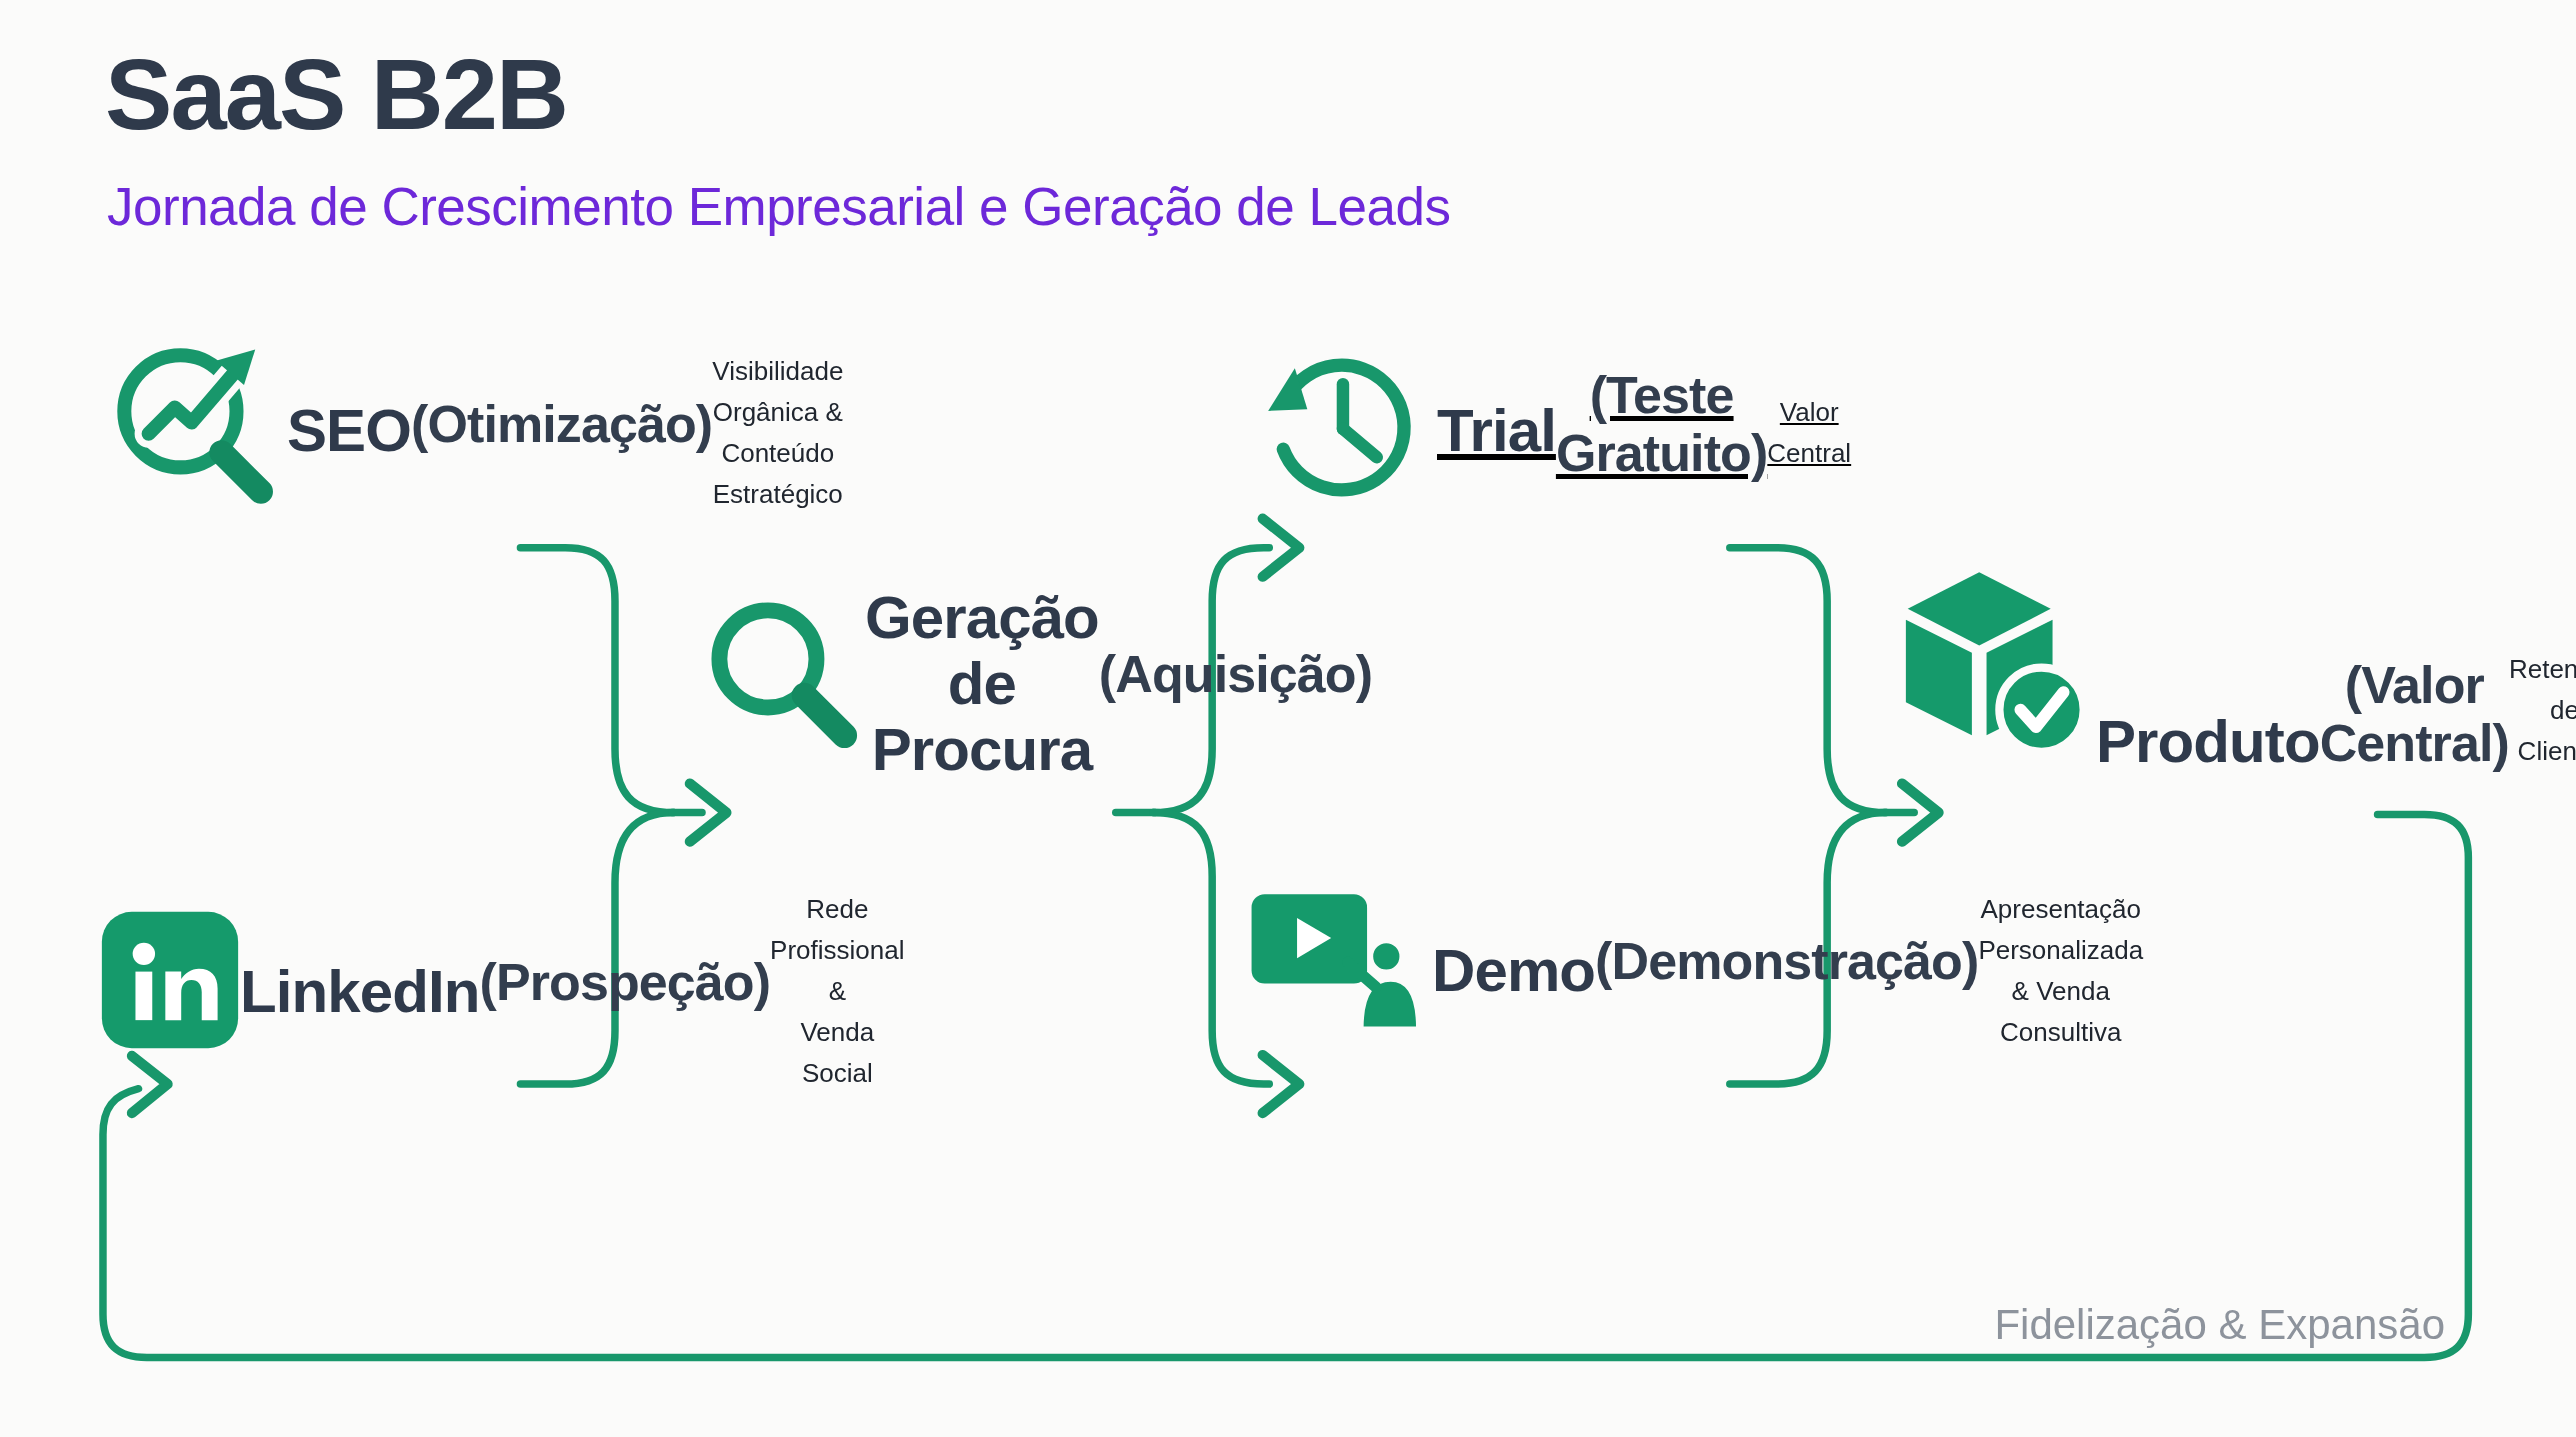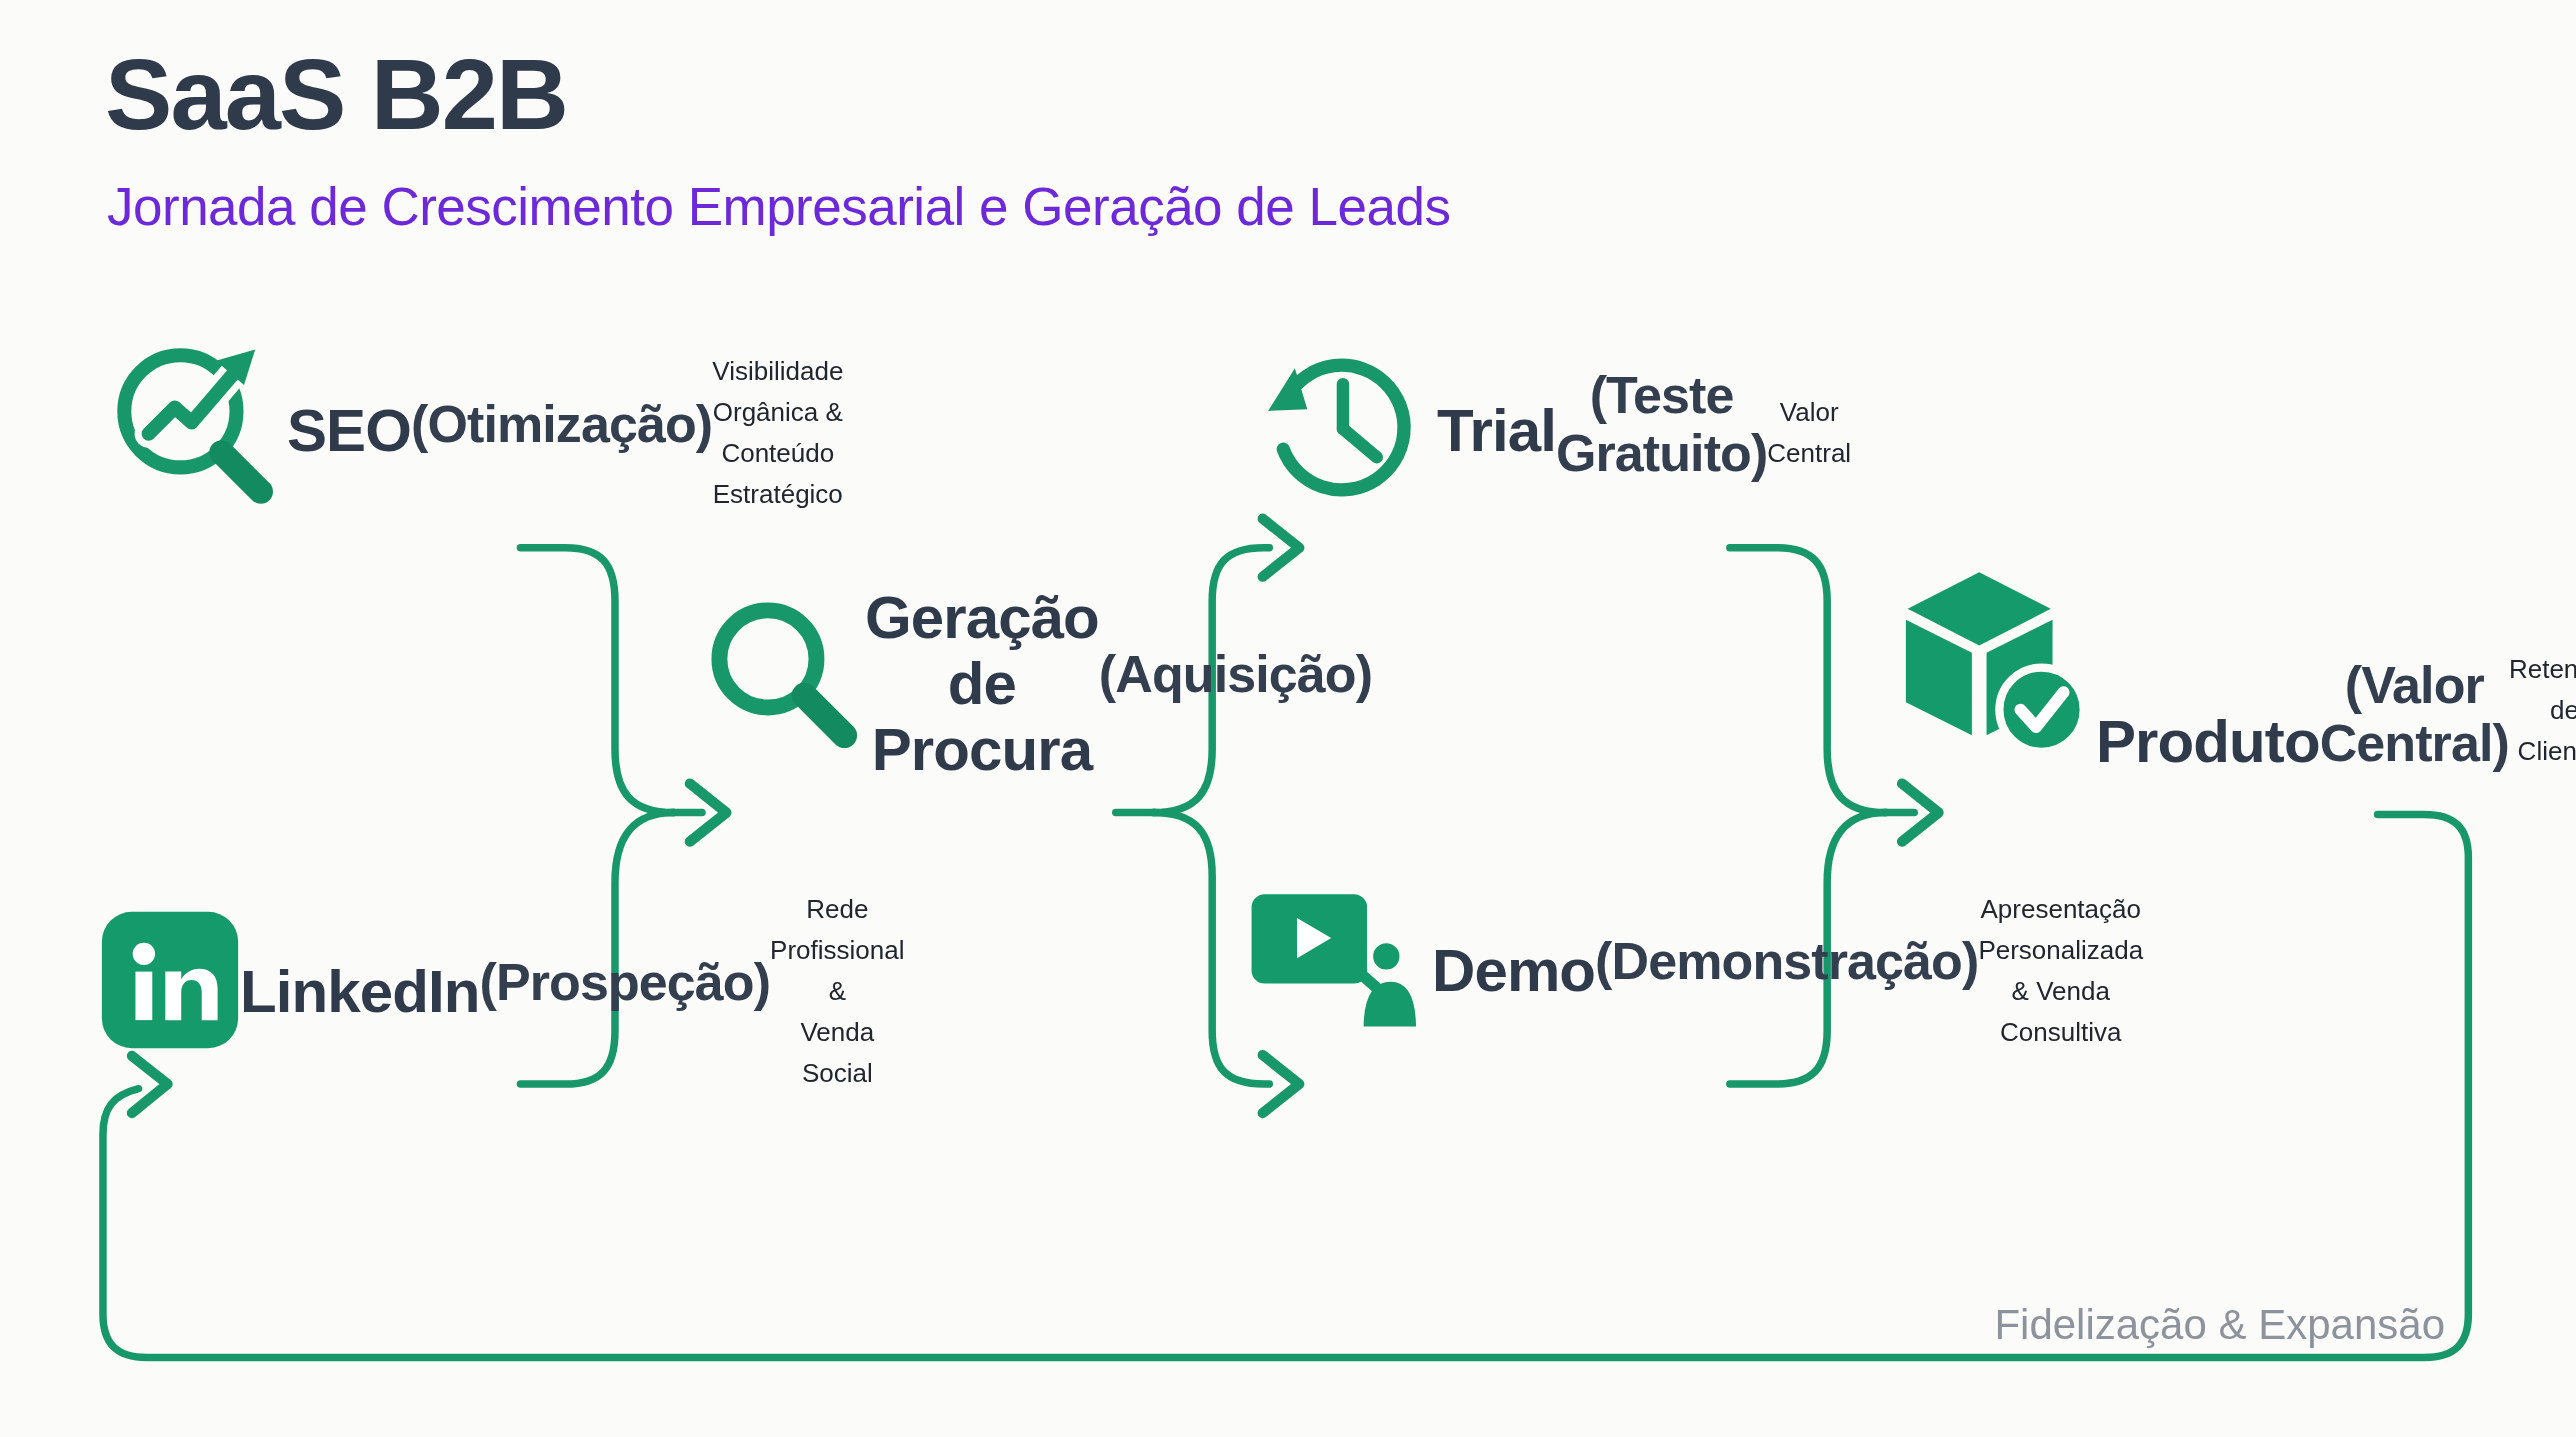--- a/index.html
+++ b/index.html
@@ -45,21 +45,21 @@
   .node .sub{font-size:52px;line-height:58px;font-weight:600;color:var(--subhead);letter-spacing:-0.9px;}
   .node .bar{
     height:20.6px;border-radius:10.3px;
     background:linear-gradient(90deg,#0F8E63 0%,#2BA37C 38%,rgba(137,190,172,.45) 80%,rgba(190,220,208,.18) 100%);
   }
   .node .desc{font-size:26px;line-height:41px;font-weight:500;color:var(--text);}
   
   #node-seo{left:100px;top:329px;width:487px;}
   #node-linkedin{left:100px;top:866px;width:487px;}
   #node-demand{left:697px;top:562px;width:449px;}
-  #node-trial{left:1240px;top:329px;width:562px;}
+  #node-trial{left:1240px;top:329px;width:562px;text-decoration:underline;}
   #node-demo{left:1240px;top:866px;width:562px;}
   #node-product{left:1867px;top:552px;width:580px;align-items:flex-end;}
   
   .top-node .icon{height:187px;}
   .bottom-node .icon{height:140px;}
   .top-node h3{margin-top:17px;}
   .bottom-node h3{margin-top:24px;}
   .node .sub{margin-top:3.7px;}
   .node .bar{margin-top:15px;}
   .top-node .desc{margin-top:20.6px;}

